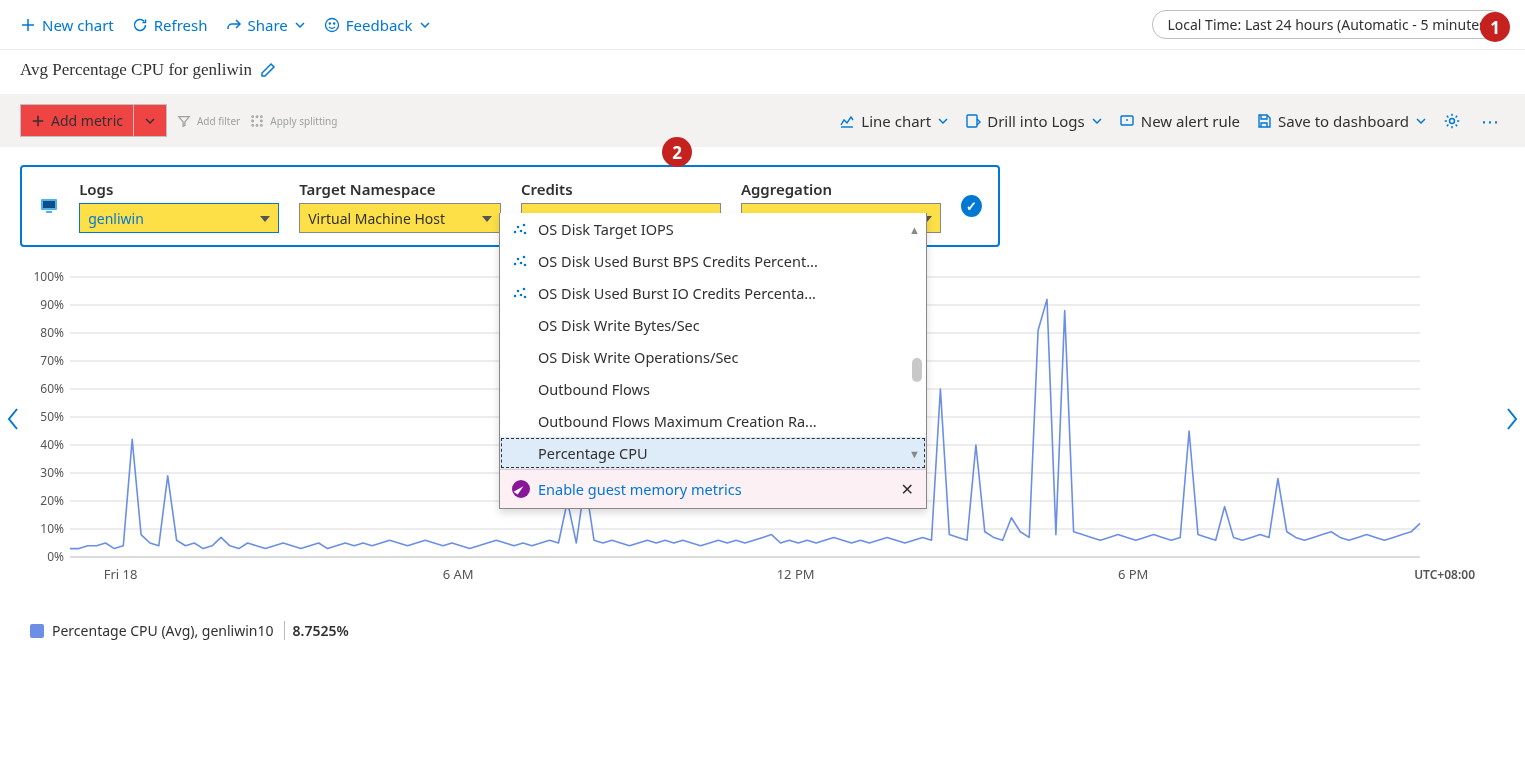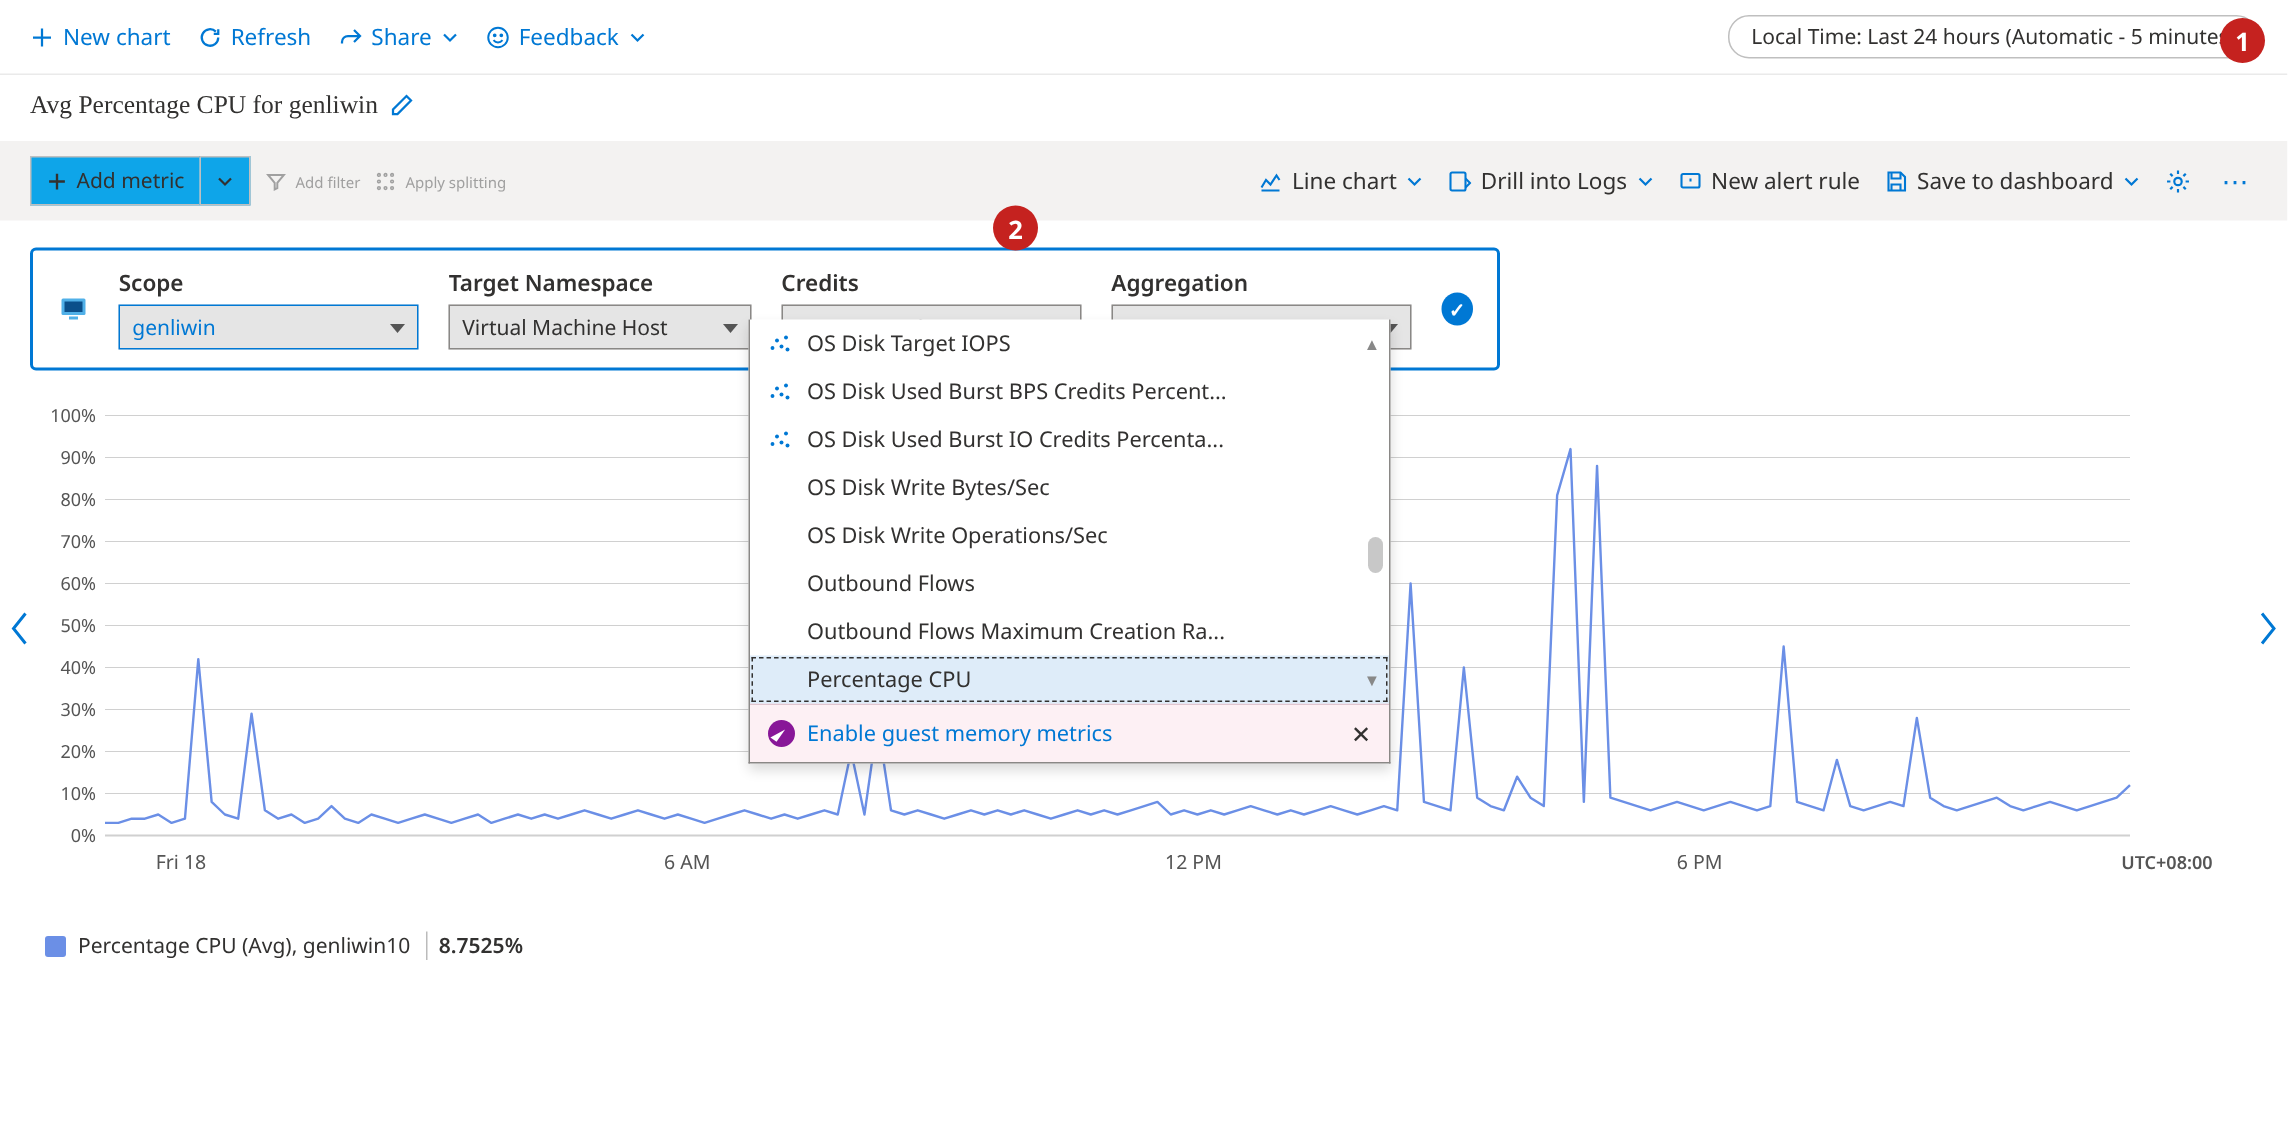--- a/index.html
+++ b/index.html
@@ -75,21 +75,21 @@
     background:var(--light-bg);
     display:flex;
     align-items:center;
     padding:10px 20px;
     gap:10px;
   }
   .btn-split{
     display:flex;
   }
   .btn-split .seg{
-    background:#0ea5e9;border:1px solid #bfbfbf;
+    background:#ef4444;border:1px solid #bfbfbf;
     padding:6px 10px;
     display:flex;align-items:center;gap:6px;
     cursor:pointer;
   }
   .btn-split .seg:first-child{border-right:none;}
   .muted-cmd{color:#a0a0a0;display:flex;align-items:center;gap:6px;font-size:10px;}
   .tool-right{margin-left:auto;display:flex;align-items:center;gap:16px;}
   .tool-right .cmd{color:#323130;font-size:15px;}
   .tool-right .cmd svg{color:var(--azure-blue);}
   .tool-right .chev{color:var(--azure-blue);}
@@ -107,21 +107,21 @@
     background:#fff;
   }
   .card .col{display:flex;flex-direction:column;gap:4px;}
   .card .label{font-weight:600;font-size:15px;}
   .card select,.card .fake-select,.card .fake-input{
     height:30px;
     border:1px solid #8a8886;
     padding:0 20px 0 8px;
     font-size:14px;
     font-family:inherit;
-    background:#e5e5e5;
+    background:#fde047;
     position:relative;
     display:flex;align-items:center;
   }
   .fake-input{color:var(--azure-blue);width:200px;}
   .fake-select{min-width:200px;cursor:pointer;}
   .fake-select::after{
     content:"";
     position:absolute;right:8px;top:12px;
     border-left:5px solid transparent;
     border-right:5px solid transparent;
@@ -344,21 +344,21 @@
   <div class="num-badge" style="top:-10px;left:662px;">2</div>
   <div class="card">
     <div class="vm-icon">
       <svg width="20" height="20" viewBox="0 0 20 20">
           <rect x="2" y="3" width="16" height="11" rx="1" fill="#50b0e8"></rect>
           <rect x="4" y="5" width="12" height="7" fill="#0b4f8a"></rect>
           <rect x="7" y="15" width="6" height="2" fill="#50b0e8"></rect>
         </svg>
     </div>
     <div class="col" style="width:200px;">
-      <span class="label">Scope</span>
+      <span class="label">Logs</span>
       <div class="fake-select fake-input" style="border-color:#0078d4;">
         <span>genliwin</span>
       </div>
     </div>
     <div class="col" style="width:210px;">
       <span class="label">Target Namespace</span>
       <div class="fake-select">
         <span>Virtual Machine Host</span>
       </div>
     </div>

